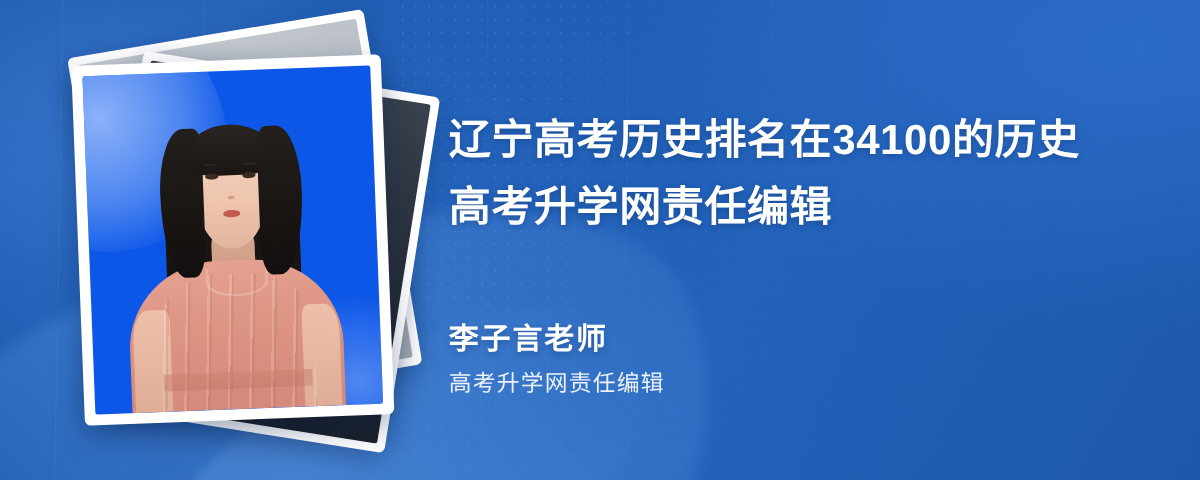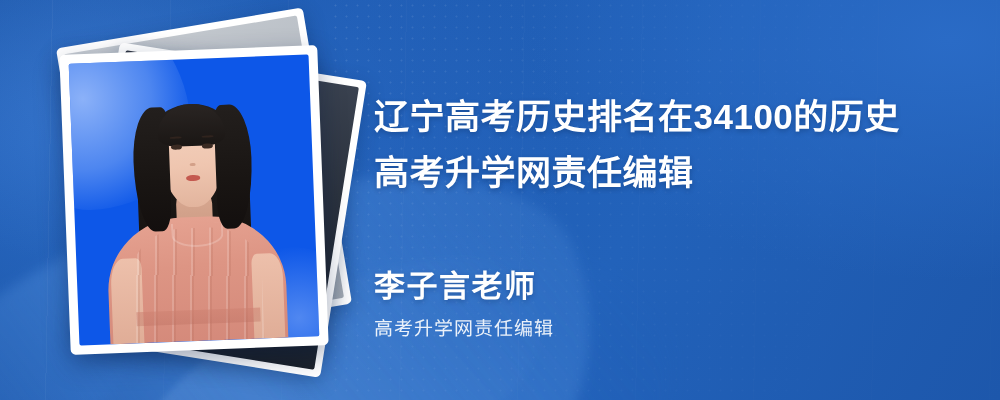--- a/index.html
+++ b/index.html
@@ -380,21 +380,21 @@
   .headline .line { display: block; white-space: nowrap; }
 
   .author {
     position: absolute;
     left: 0;
     top: 268px;
   }
   .author-name {
     display: block;
     color: #ffffff;
-    font-size: 31px;
+    font-size: 25px;
     font-weight: bold;
     line-height: 1.25;
     letter-spacing: 1.5px;
     text-shadow: 0 2px 5px rgba(6,30,70,0.28);
   }
   .author-role {
     display: block;
     margin-top: 11px;
     color: rgba(255,255,255,0.90);
     font-size: 19px;

